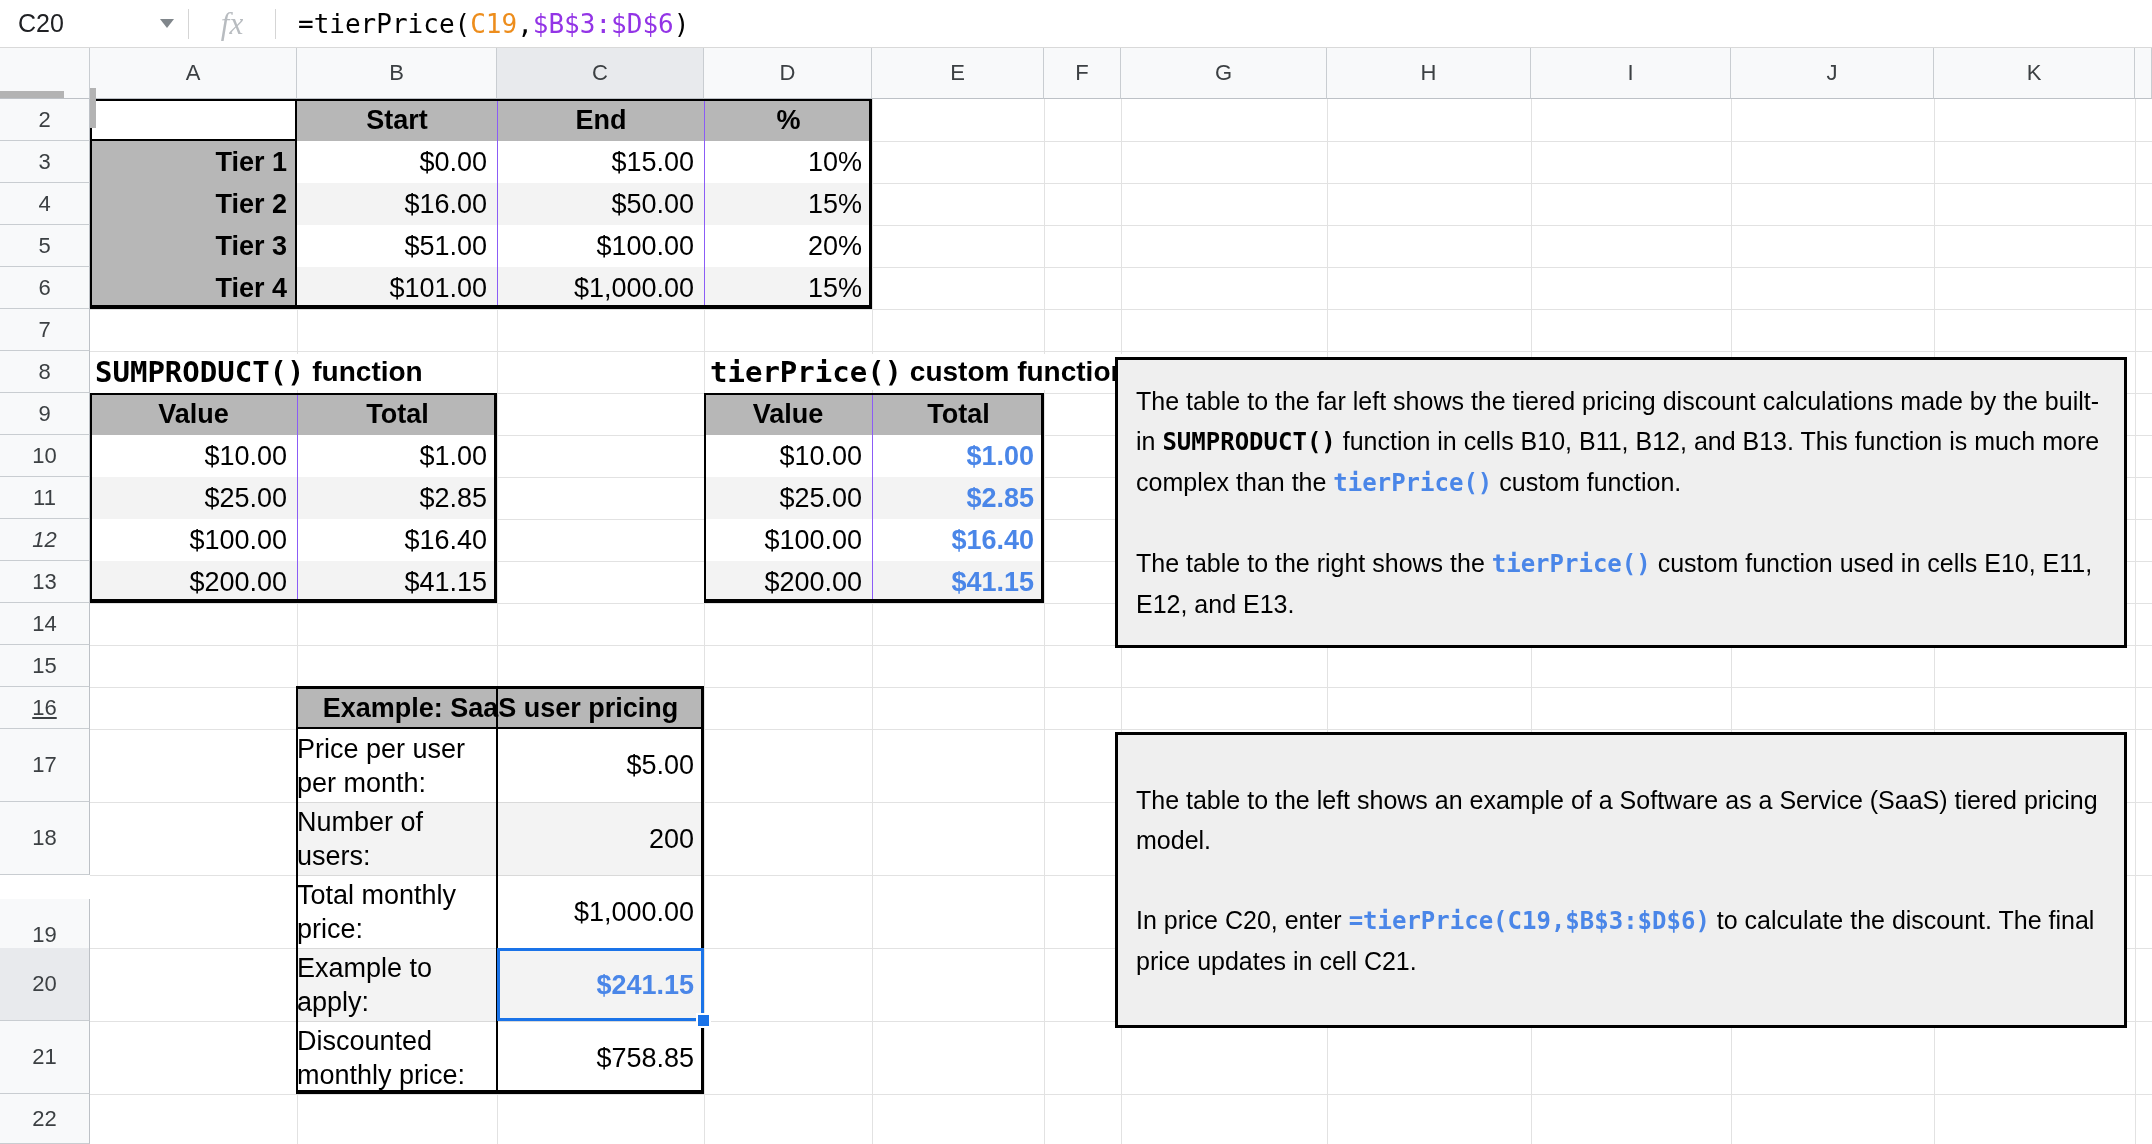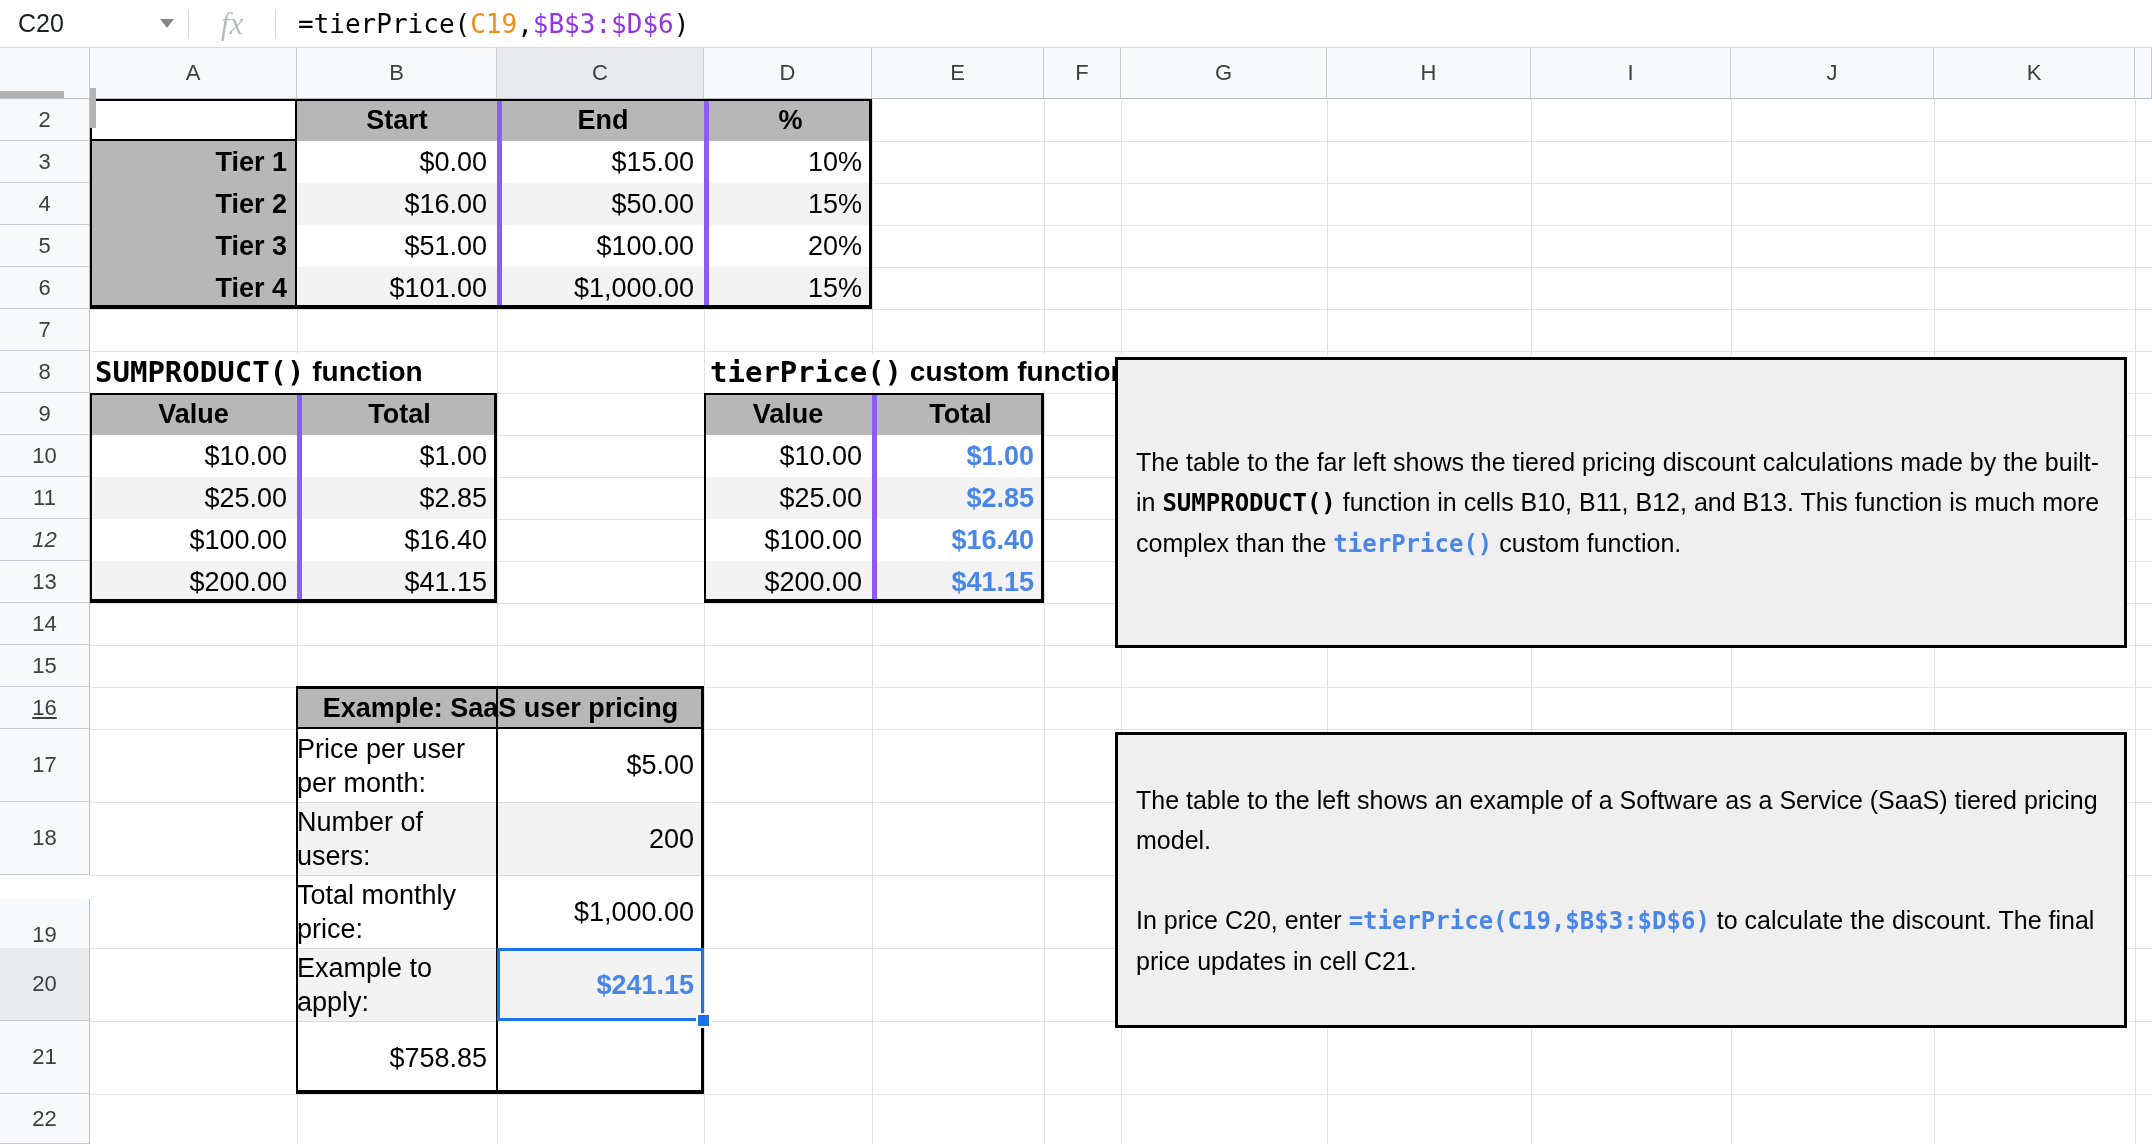--- a/index.html
+++ b/index.html
@@ -41,21 +41,21 @@
 
   
   .tbl { position:absolute; display:grid; background:#fff; z-index:2; }
   .tcell { display:flex; align-items:center; font-size:27px; overflow:hidden; }
   .num  { justify-content:flex-end; padding-right:10px; }
   .lab  { line-height:34px; }
   .hdr  { background:#b7b7b7; font-weight:bold; justify-content:center; }
   .band { background:#f3f3f3; }
   .blue { color:#4a86e8; font-weight:bold; }
   .tierlab { background:#b7b7b7; font-weight:bold; justify-content:flex-end; padding-right:10px; }
-  .div-l { border-left:5px solid #8b5cf6; }
+  .div-l { border-left:1px solid #8b5cf6; }
   .sep-t { border-top:1px solid #d9d9d9; }
   .bl { position:absolute; background:#000; z-index:3; }
 
   .tabletitle { position:absolute; z-index:2; background:#fff; height:36px;
                 display:flex; align-items:center; font-weight:bold;
                 font-size:28px; padding-right:10px; white-space:pre; }
   .tabletitle .code { font-family:"DejaVu Sans Mono", monospace; font-size:29px; }
 
   
   .tbox { position:absolute; left:1115px; width:1012px; background:#efefef;
@@ -242,31 +242,33 @@
 
   <div class="tcell lab band sep-t">Number of users:</div>
   <div class="tcell num band sep-t">200</div>
 
   <div class="tcell lab sep-t">Total monthly price:</div>
   <div class="tcell num sep-t">$1,000.00</div>
 
   <div class="tcell lab band sep-t">Example to apply:</div>
   <div class="tcell num band blue sep-t">$241.15</div>
 
+  <div class="tcell lab sep-t">Discounted monthly price:</div>
   <div class="tcell num sep-t">$758.85</div>
 </div>
 <div class="bl" style="left:297px;top:686px;width:407px;height:3px;"></div>
 <div class="bl" style="left:297px;top:1090px;width:407px;height:4px;"></div>
 <div class="bl" style="left:296px;top:686px;width:2px;height:408px;"></div>
 <div class="bl" style="left:701px;top:686px;width:3px;height:408px;"></div>
 <div class="bl" style="left:496px;top:686px;width:2px;height:408px;"></div>
 <div class="bl" style="left:297px;top:727px;width:407px;height:2px;"></div>
 
 <div class="selbox"></div>
 <div class="fillhandle"></div>
 
 <div class="tbox" style="top:357px; height:291px;">
     <p><span>The table to the far left shows the tiered pricing discount calculations made by the built-in </span><span class="code">SUMPRODUCT()</span><span> function in cells B10, B11, B12, and B13. This function is much more complex than the </span><span class="codeblue">tierPrice()</span><span> custom function.</span></p>
+    <p><span>The table to the right shows the </span><span class="codeblue">tierPrice()</span><span> custom function used in cells E10, E11, E12, and E13.</span></p>
   </div>
 <div class="tbox" style="top:732px; height:296px;">
     <p><span>The table to the left shows an example of a Software as a Service (SaaS) tiered pricing model.</span></p>
     <p><span>In price C20, enter </span><span class="codeblue">=tierPrice(C19,$B$3:$D$6)</span><span> to calculate the discount. The final price updates in cell C21.</span></p>
   </div>
 
 </body></html>

